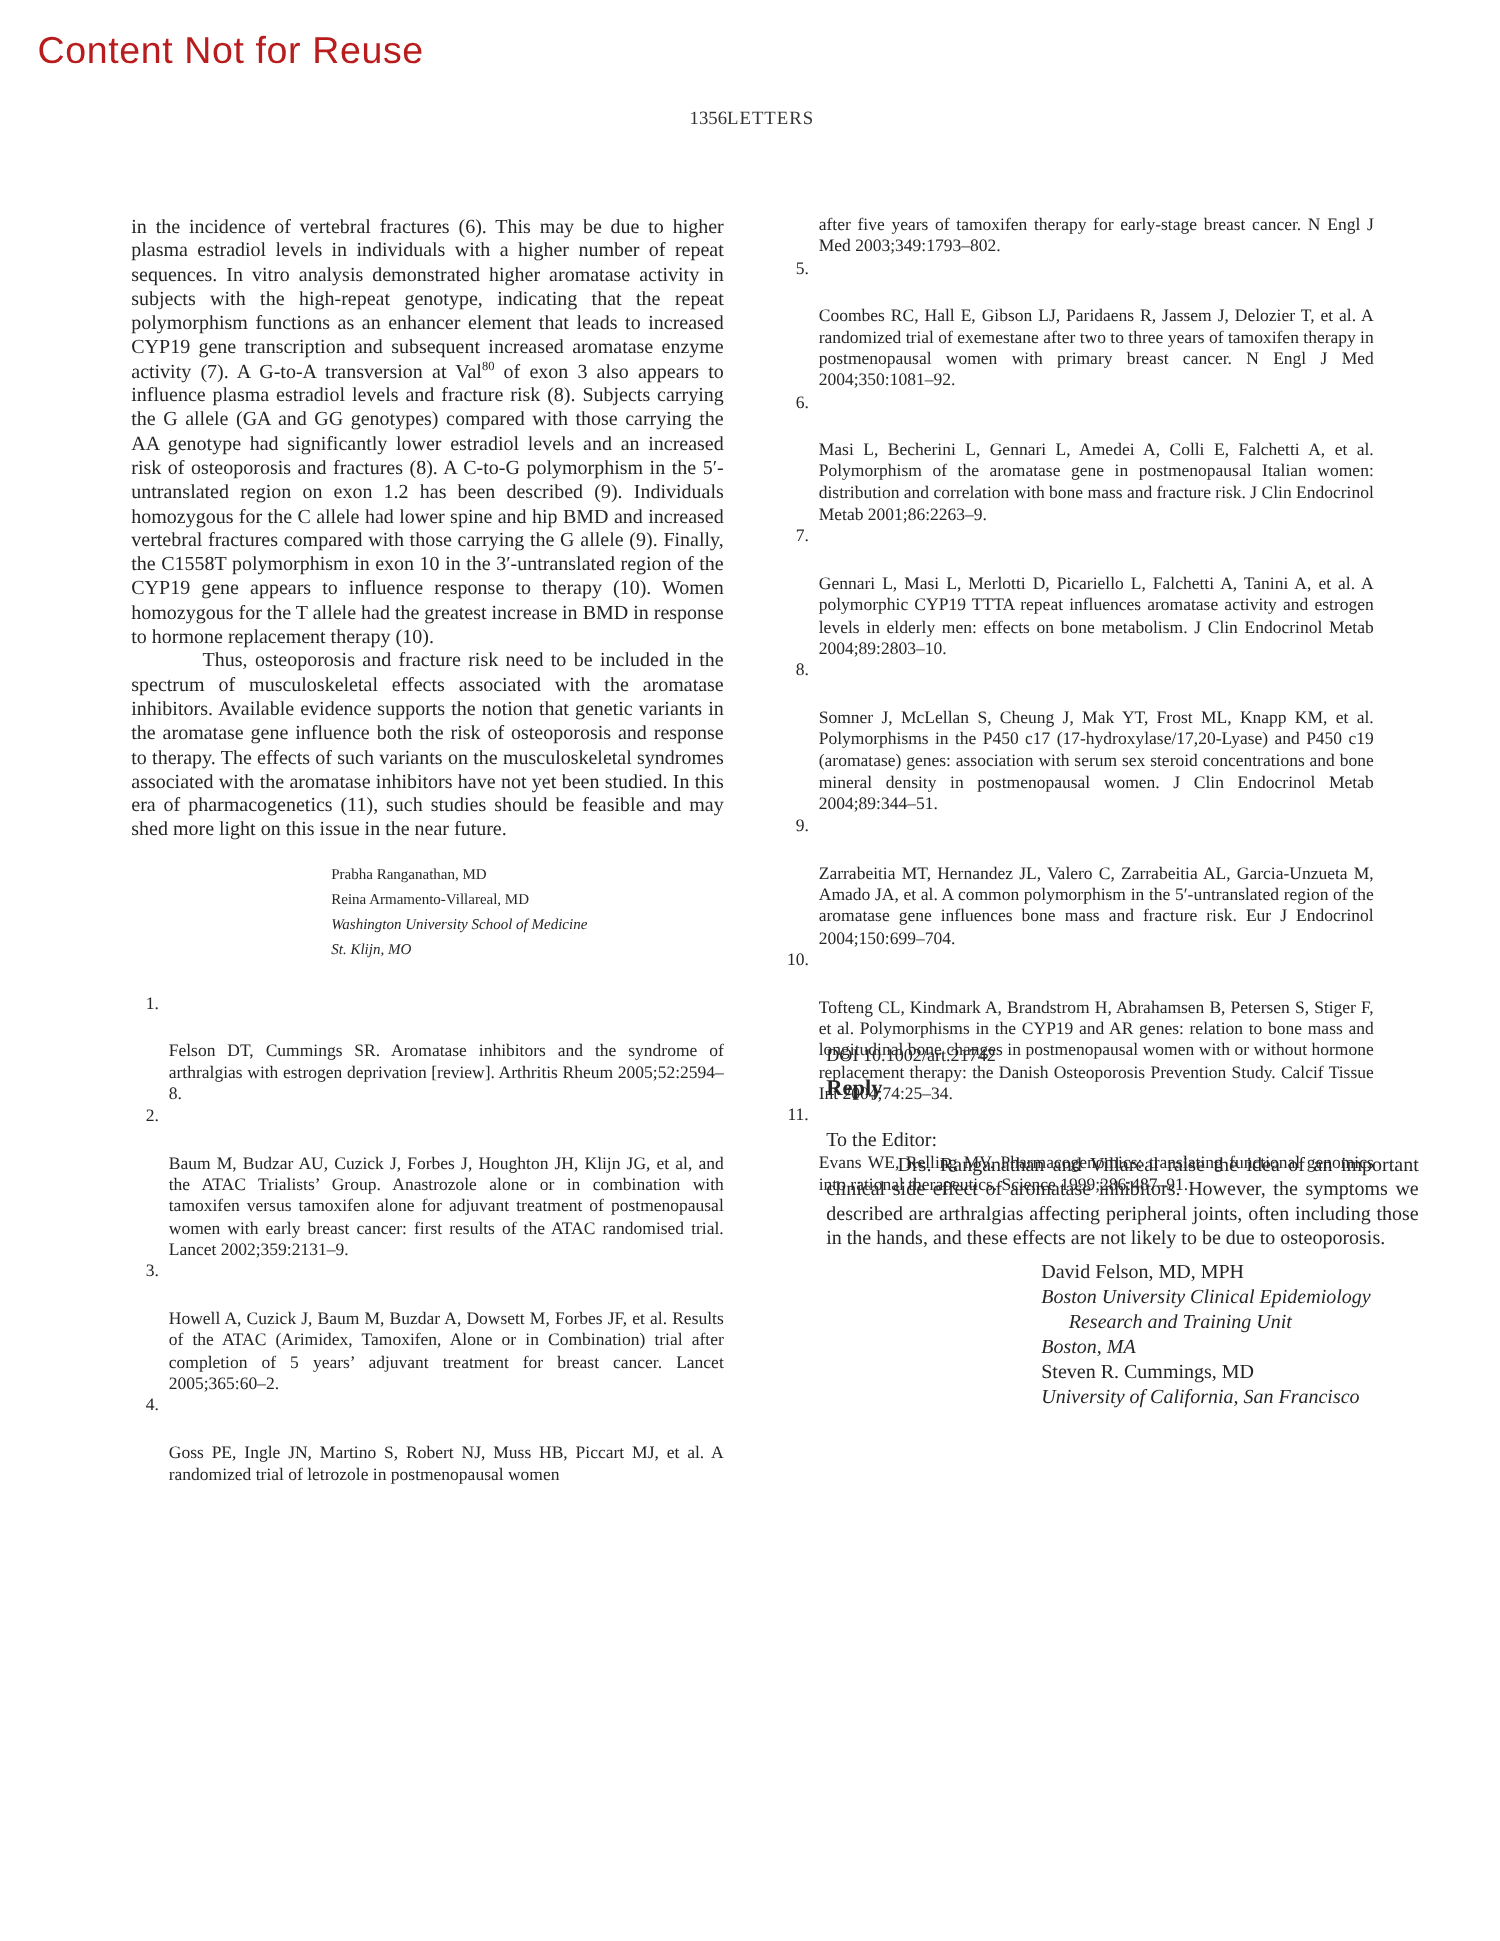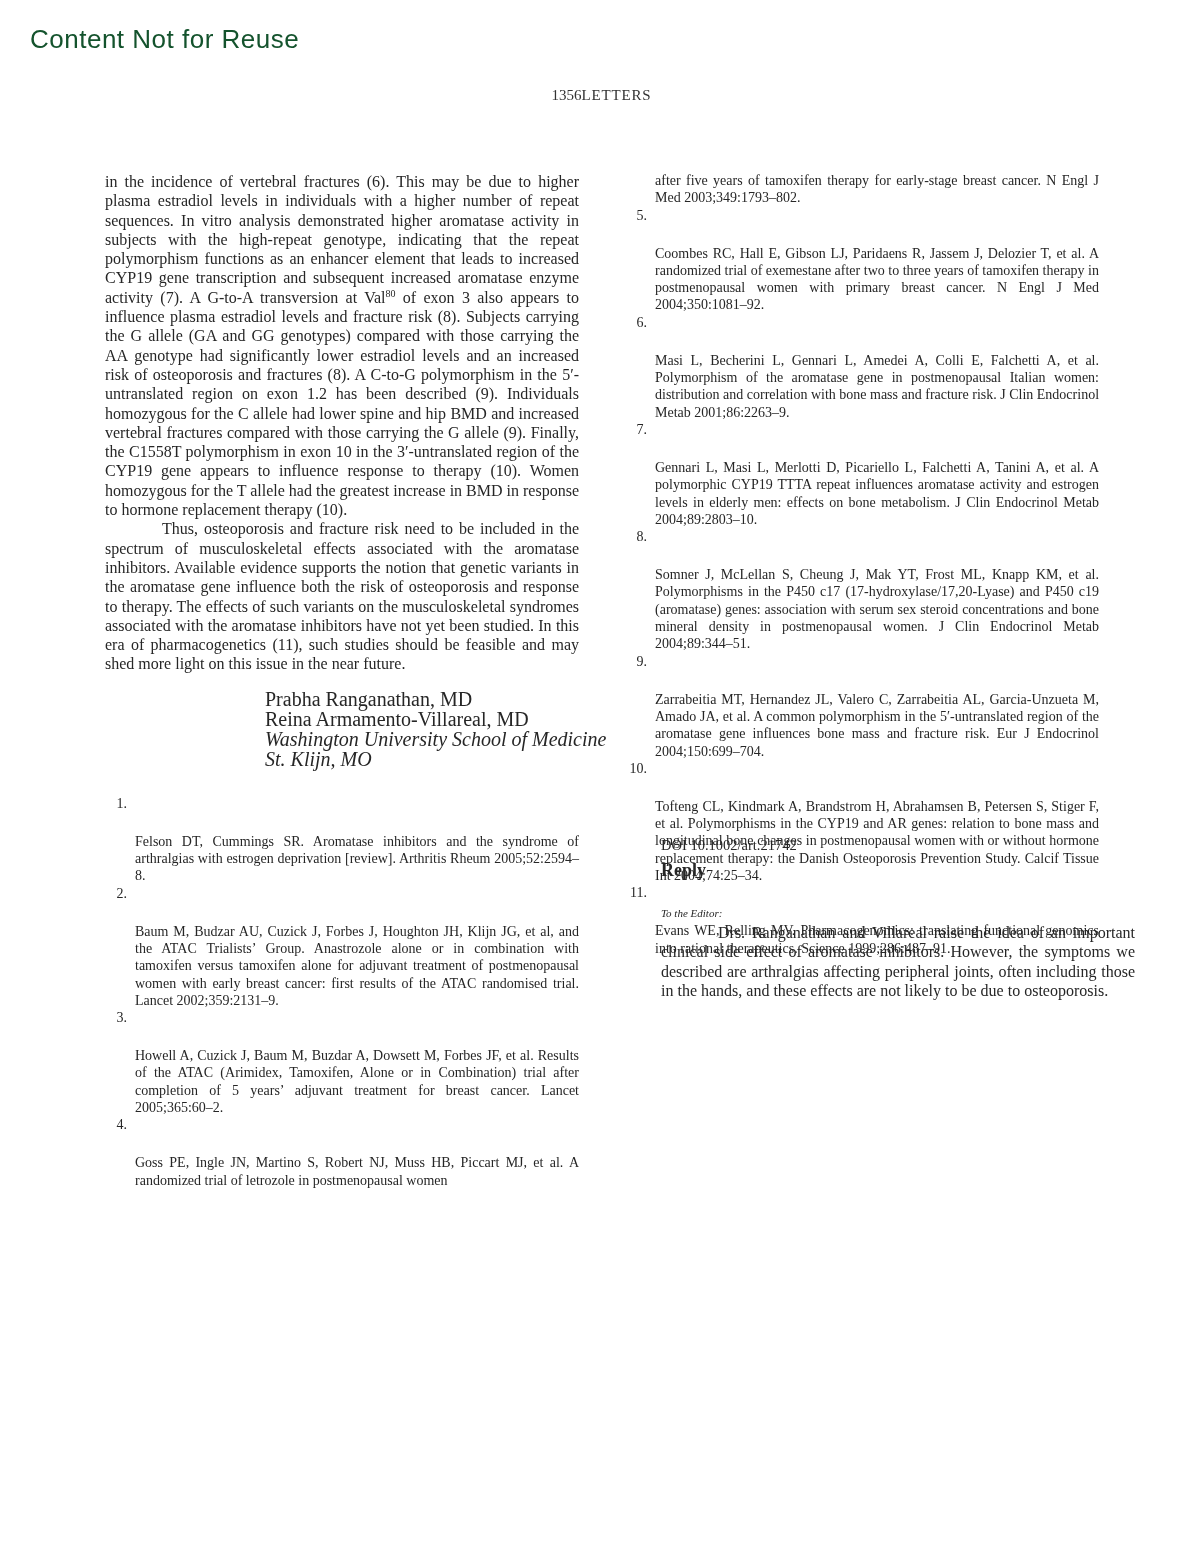--- a/index.html
+++ b/index.html
@@ -10,23 +10,23 @@
     background: #ffffff;
     font-family: "Liberation Serif", "DejaVu Serif", serif;
     color: #262626;
     overflow: hidden;
   }
   .watermark {
     position: absolute;
     left: 30px;
     top: 24px;
     font-family: "Liberation Sans", "DejaVu Sans", sans-serif;
-    font-size: 26px;
+    font-size: 30px;
     font-weight: 400;
-    color: #14532d;
+    color: #b91c1c;
     letter-spacing: 0.5px;
     white-space: nowrap;
   }
   .running-head {
     position: absolute;
     left: 105px;
     top: 87px;
     width: 993px;
     display: flex;
     justify-content: center;
@@ -44,21 +44,21 @@
   .body-text {
     font-size: 16px;
     line-height: 19.3px;
     text-align: justify;
     margin: 0;
   }
   .body-text.indented { text-indent: 57px; }
   .sig-block {
     margin-top: 15px;
     margin-left: 160px;
-    font-size: 20px;
+    font-size: 12px;
     line-height: 20px;
   }
   .sig-line { white-space: nowrap; }
   .italic { font-style: italic; }
   .sig-indent2 { padding-left: 22px; }
   .ref-list { margin-top: 26px; }
   .ref-item {
     display: flex;
     font-size: 14px;
     line-height: 17.3px;
@@ -87,22 +87,21 @@
     width: 474px;
   }
   .doi-line { font-size: 14.5px; line-height: 18px; }
   .reply-heading {
     font-size: 18px;
     font-weight: bold;
     margin-top: 5px;
     line-height: 22px;
   }
   .salutation {
-    font-style: italic;
-    font-size: 11px;
+    font-size: 16px;
     margin-top: 22px;
     line-height: 20px;
   }
   .reply-sig {
     margin-top: 8px;
     margin-left: 172px;
     font-size: 16px;
     line-height: 20px;
   }
   sup.v-sup { font-size: 10px; line-height: 0; }
@@ -185,15 +184,23 @@
       </div>
     </div>
   </div>
 
   <div class="reply-section">
     <div class="doi-line">DOI 10.1002/art.21742</div>
     <div class="reply-heading">Reply</div>
     <div class="salutation">To the Editor:</div>
     <p class="body-text indented">Drs. Ranganathan and Villareal raise the idea of an important clinical side effect of aromatase inhibitors. However, the symptoms we described are arthralgias affecting peripheral joints, often including those in the hands, and these effects are not likely to be due to osteoporosis.</p>
 
+    <div class="reply-sig">
+      <div class="sig-line">David Felson, MD, MPH</div>
+      <div class="sig-line italic">Boston University Clinical Epidemiology</div>
+      <div class="sig-line italic sig-indent2">Research and Training Unit</div>
+      <div class="sig-line italic">Boston, MA</div>
+      <div class="sig-line">Steven R. Cummings, MD</div>
+      <div class="sig-line italic">University of California, San Francisco</div>
+    </div>
   </div>
 
 </div>
 
 </body></html>

